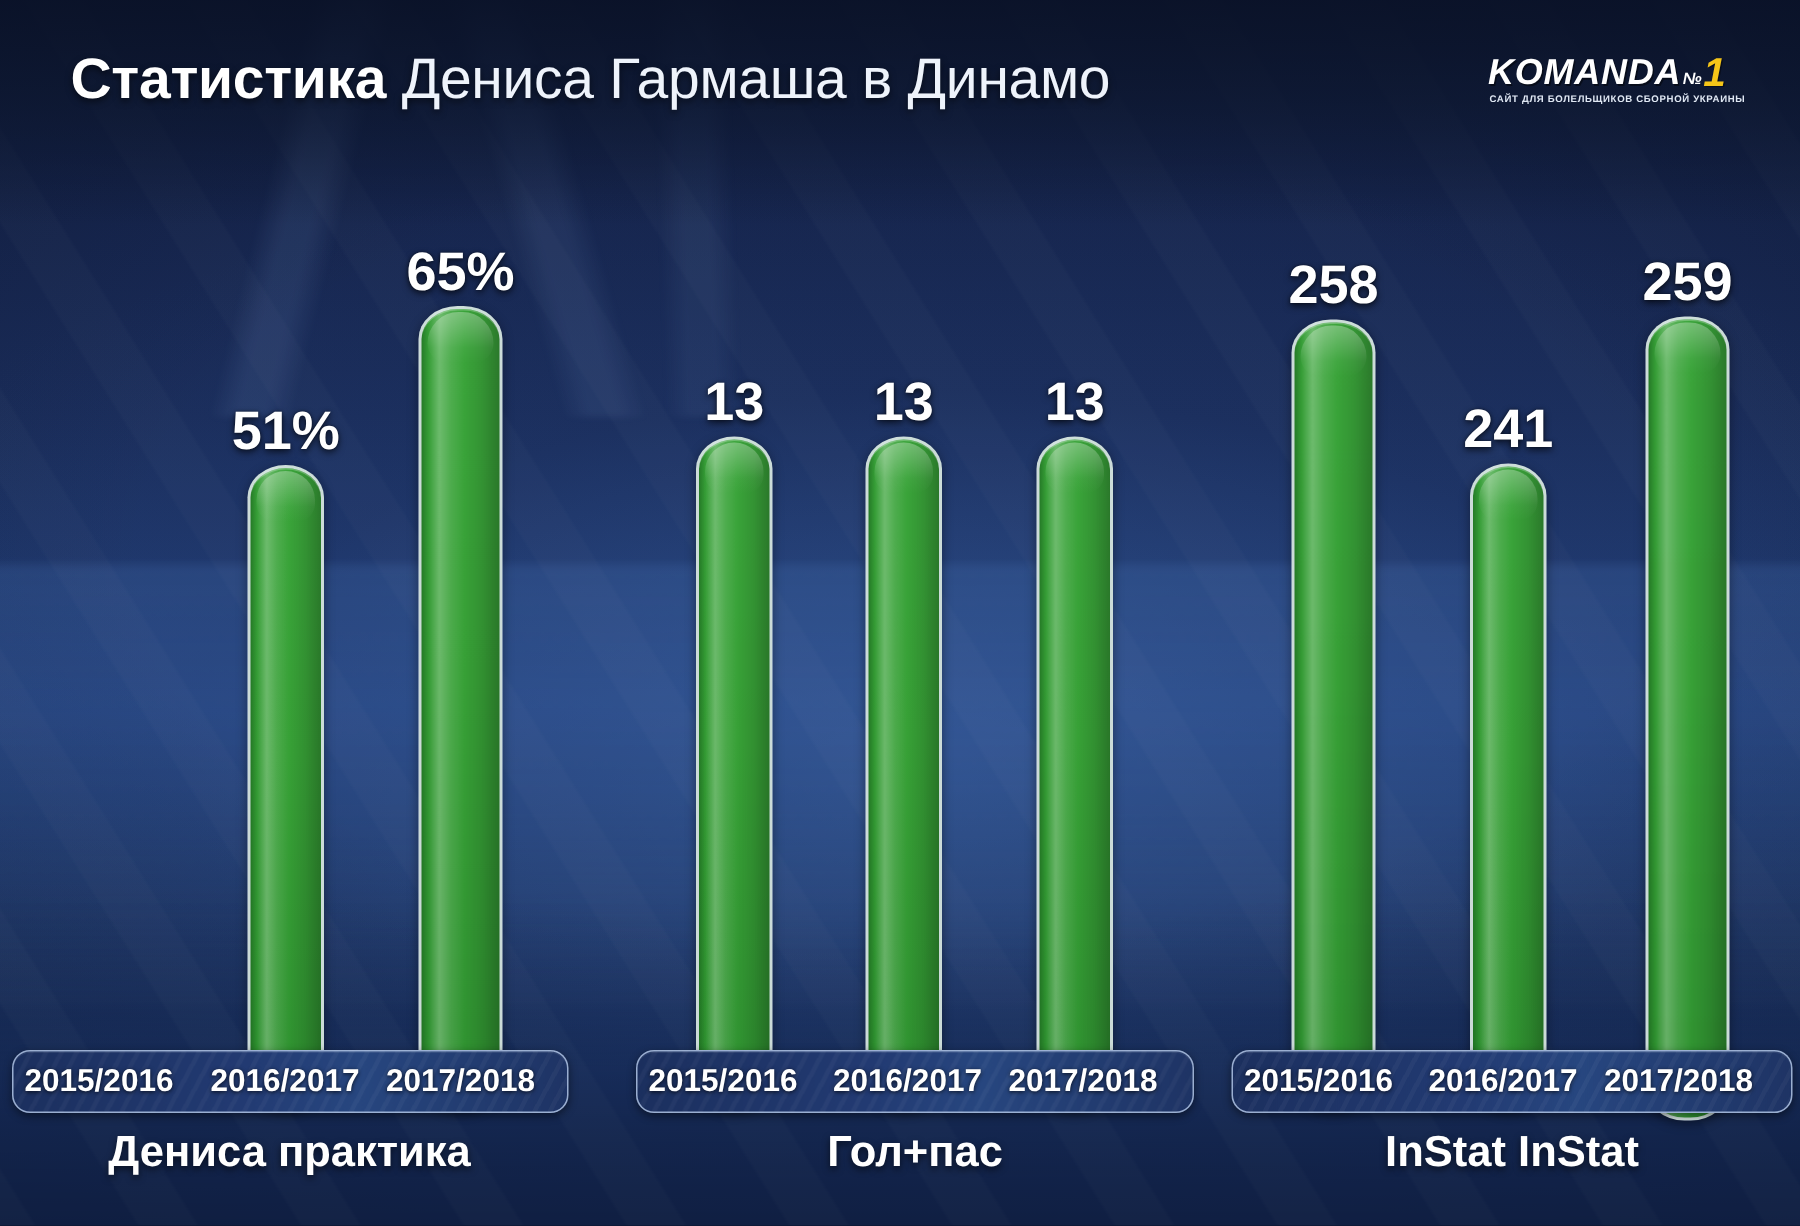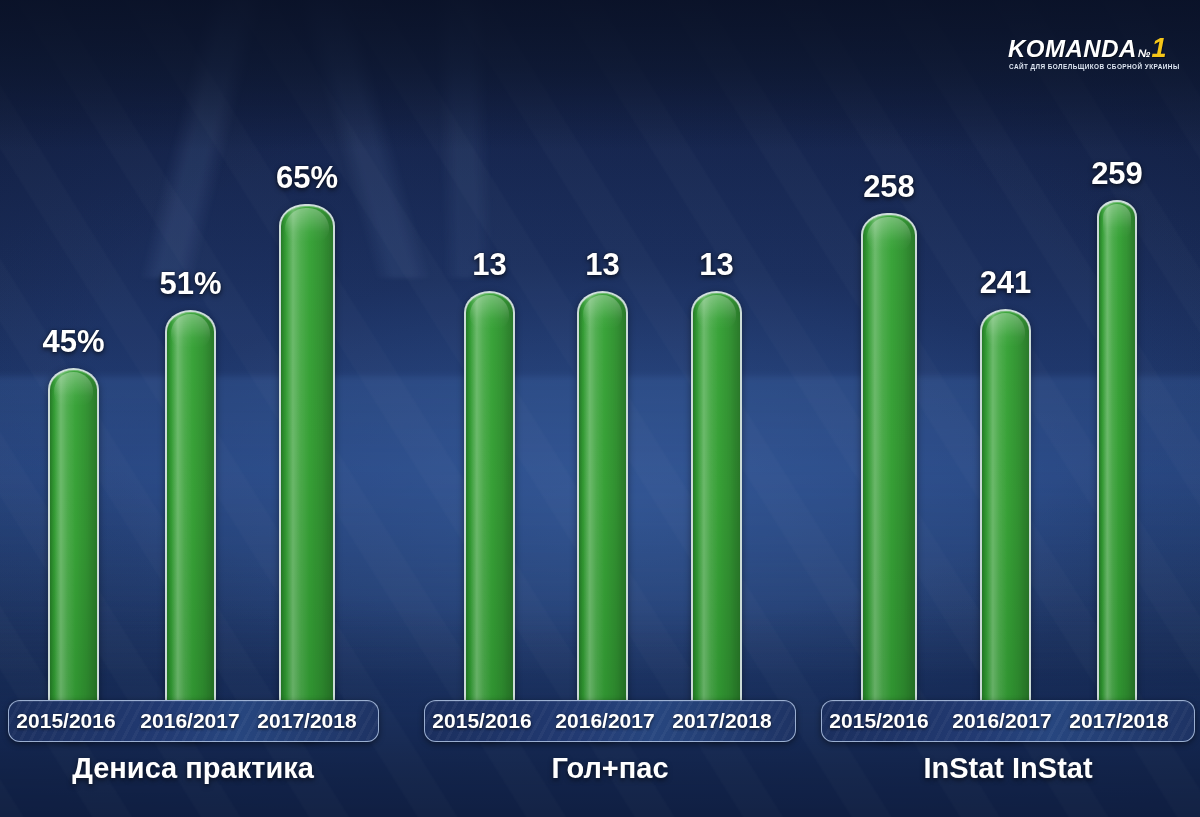--- a/index.html
+++ b/index.html
@@ -63,21 +63,21 @@
     position:absolute; left:47px; top:29px;
     font-size:38px; line-height:48px; white-space:nowrap;
     color:#ffffff; letter-spacing:-0.2px;
     text-shadow:0 2px 5px rgba(0,0,0,0.55);
   }
   #title .strong { font-weight:bold; }
   #title .light  { font-weight:300; color:#eef3fb; }
 
   
   #logo {
-    position:absolute; right:16px; top:36px;
+    position:absolute; right:32px; top:36px;
     width:176px; height:44px;margin-left:40px;
   }
   #logo .logo-main {
     position:absolute; left:0; top:0; display:flex; align-items:flex-end;
   }
   #logo .logo-word {
     font-size:24px; font-weight:bold; font-style:italic; letter-spacing:0.5px;
     color:#ffffff; line-height:24px;
     text-shadow:1px 1px 0 rgba(0,0,0,.45);
   }
@@ -119,21 +119,21 @@
   }
   .bar::after {   
     content:""; position:absolute; left:4px; right:4px; top:2px; height:34px;
     border-radius:22px 22px 14px 14px;
     background:linear-gradient(180deg, rgba(255,255,255,0.30) 0%, rgba(255,255,255,0.04) 70%, rgba(255,255,255,0) 100%);
     pointer-events:none;
   }
 
   .bar-value {
     position:absolute; left:50%; transform:translateX(-50%);
-    font-size:31px; font-weight:bold; color:#ffffff; white-space:nowrap;
+    font-size:36px; font-weight:bold; color:#ffffff; white-space:nowrap;
     text-shadow:0 2px 5px rgba(0,0,0,0.65), 0 0 2px rgba(0,0,0,0.5);
   }
 
   
   .season-box {
     position:absolute; height:42px; border-radius:12px;
     border:1.6px solid rgba(176,196,228,0.85);
     background:
       repeating-linear-gradient(118deg, rgba(255,255,255,0.035) 0px, rgba(255,255,255,0.035) 3px, rgba(0,0,0,0) 3px, rgba(0,0,0,0) 9px),
       linear-gradient(96deg, #1b2f5e 0%, #223a72 42%, #27467f 62%, #1e3364 100%);
@@ -159,36 +159,35 @@
 
   <div class="bg-layer">
     <div class="roof"></div>
     <div class="crowd"></div>
     <div class="pitch"></div>
     <div class="diag"></div>
     <div class="topdark"></div>
   </div>
 
   <div id="header">
+    <div id="title">
+      <span class="strong">Статистика</span><span class="light"> Дениса Гармаша в Динамо</span>
+    </div>
 
     <div id="logo">
       <div class="logo-main">
         <span class="logo-word">KOMANDA</span>
         <span class="logo-no">№</span>
         <span class="logo-one">1</span>
       </div>
       <div class="logo-tag">САЙТ ДЛЯ БОЛЕЛЬЩИКОВ СБОРНОЙ УКРАИНЫ</div>
     </div>
   </div>
 
   <div id="plot">
-      <div class="bar-wrap" style="left: 48px; top: 368px; width: 51px; height: 372px;">
-        <div class="bar" style="height: 100%;"></div>
-        <div class="bar-value" style="top: -44px;">45%</div>
-      </div>
       <div class="bar-wrap" style="left: 165px; top: 310px; width: 51px; height: 430px;">
         <div class="bar" style="height: 100%;"></div>
         <div class="bar-value" style="top: -44px;">51%</div>
       </div>
       <div class="bar-wrap" style="left: 279px; top: 204px; width: 56px; height: 536px;">
         <div class="bar" style="height: 100%;"></div>
         <div class="bar-value" style="top: -44px;">65%</div>
       </div>
       <div class="bar-wrap" style="left: 464px; top: 291px; width: 51px; height: 449px;">
         <div class="bar" style="height: 100%;"></div>
@@ -203,21 +202,21 @@
         <div class="bar-value" style="top: -44px;">13</div>
       </div>
       <div class="bar-wrap" style="left: 861px; top: 213px; width: 56px; height: 527px;">
         <div class="bar" style="height: 100%;"></div>
         <div class="bar-value" style="top: -44px;">258</div>
       </div>
       <div class="bar-wrap" style="left: 980px; top: 309px; width: 51px; height: 431px;">
         <div class="bar" style="height: 100%;"></div>
         <div class="bar-value" style="top: -44px; text-align: right;">241</div>
       </div>
-      <div class="bar-wrap" style="left: 1097px; top: 200px; width: 40px; height: 536px;">
+      <div class="bar-wrap" style="left: 1097px; top: 211px; width: 56px; height: 536px;">
         <div class="bar" style="height: 100%;"></div>
         <div class="bar-value" style="top: -44px;">259</div>
       </div>
       <div class="season-box" style="left: 8px; top: 700px; width: 371px;"></div>
       <div class="season-label" style="left: 66px; top: 721px;">2015/2016</div>
       <div class="season-label" style="left: 190px; top: 721px;">2016/2017</div>
       <div class="season-label" style="left: 307px; top: 721px;">2017/2018</div>
       <div class="group-title" style="left: 193px;">Дениса практика</div>
       <div class="season-box" style="left: 424px; top: 700px; width: 372px;"></div>
       <div class="season-label" style="left: 482px; top: 721px;">2015/2016</div>

